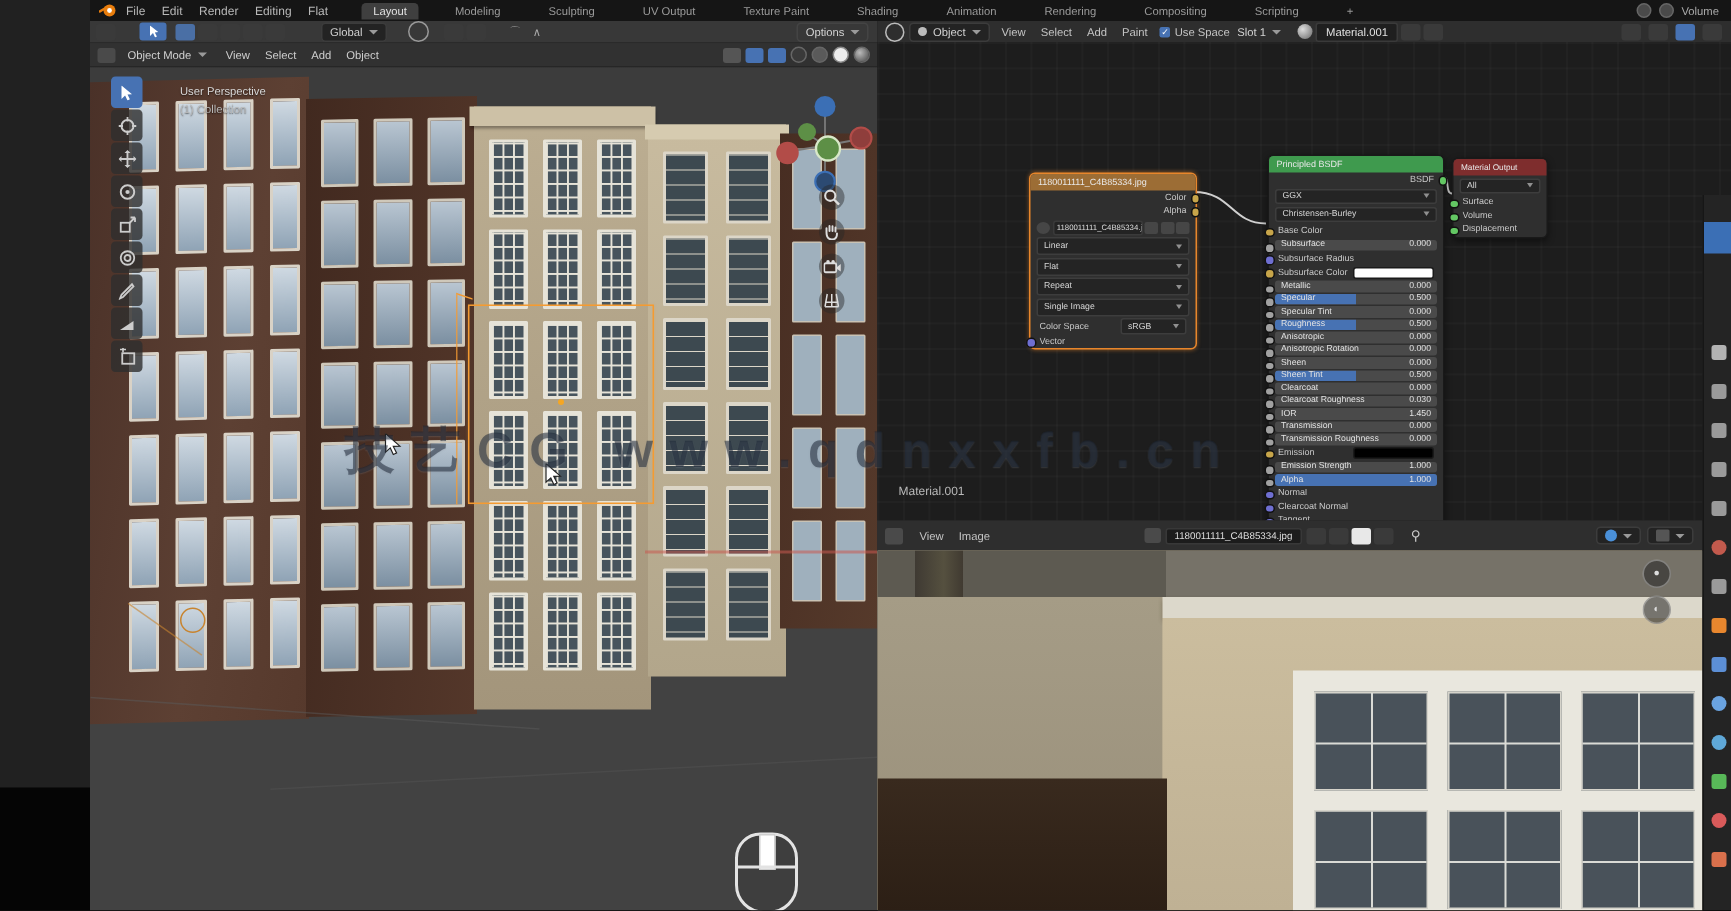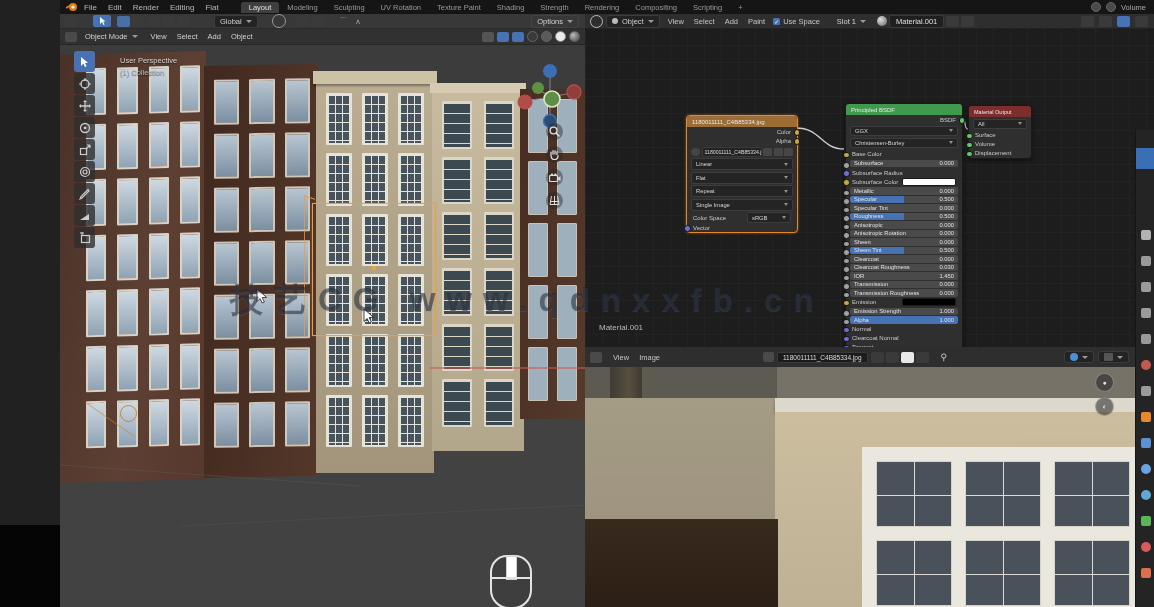--- a/index.html
+++ b/index.html
@@ -8,21 +8,21 @@
   .abs{position:absolute;}
   
   #left-strip{left:0;top:0;width:60px;height:607px;background:#212121;}
   #left-strip .bottom{position:absolute;left:0;top:525px;width:60px;height:82px;background:#050505;}
   
   #topbar{left:60px;top:0;width:1094px;height:14px;background:#151515;border-bottom:1px solid #0a0a0a;
           display:flex;align-items:center;font-size:8px;color:#b9b9b9;}
   #topbar .logo{width:14px;height:10px;margin:0 4px 0 6px;display:flex;align-items:center;}
   #tb-menus{display:flex;gap:11px;margin-right:22px;}
   #tb-menus span{cursor:default;}
-  #tb-tabs{display:flex;gap:0;align-items:center;}
+  #tb-tabs{display:flex;gap:16px;align-items:center;}
   #tb-tabs span{padding:1px 8px;border-radius:3px 3px 0 0;color:#9a9a9a;font-size:7.5px;}
   #tb-tabs span.active{background:#3f3f3f;color:#e2e2e2;}
   #tb-right{margin-left:auto;display:flex;align-items:center;gap:5px;margin-right:8px;font-size:7.5px;color:#aaa;}
   .mini-dot{width:8px;height:8px;border-radius:50%;background:#4a4a4a;border:1px solid #666;}
   
   .ed-header{background:#2e2e2e;border-bottom:1px solid #1a1a1a;display:flex;align-items:center;font-size:7.5px;color:#c4c4c4;}
   .menu-row{display:flex;gap:10px;margin:0 8px;}
   .dd{background:#232323;border:1px solid #3c3c3c;border-radius:3px;padding:1px 5px;display:flex;align-items:center;gap:4px;color:#d2d2d2;}
   .dd:after{content:"";width:0;height:0;border-left:3px solid transparent;border-right:3px solid transparent;border-top:3.5px solid #9a9a9a;}
   .icon-sq{width:13px;height:11px;background:#3a3a3a;border-radius:2px;margin-right:2px;}
@@ -154,24 +154,24 @@
         <span>File</span>
         <span>Edit</span>
         <span>Render</span>
         <span>Editing</span>
         <span>Flat</span>
       </div>
     <div id="tb-tabs">
         <span class="active">Layout</span>
         <span>Modeling</span>
         <span>Sculpting</span>
-        <span>UV Rotation</span>
+        <span>UV Output</span>
         <span>Texture Paint</span>
         <span>Shading</span>
-        <span>Strength</span>
+        <span>Animation</span>
         <span>Rendering</span>
         <span>Compositing</span>
         <span>Scripting</span>
         <span>+</span>
       </div>
     <div id="tb-right">
       <span class="mini-dot"></span>
       <span class="mini-dot"></span>
       <span>Volume</span>
     </div>
@@ -462,21 +462,21 @@
           <span>Object</span>
         </span>
       <div class="menu-row" id="sh-menus">
           <span>View</span>
           <span>Select</span>
           <span>Add</span>
           <span>Paint</span>
         </div>
       <span class="chk">✓</span>
       <span>Use Space</span>
-      <span class="dd" style="margin-left:12px;background:transparent;border:none">Slot 1</span>
+      <span class="dd" style="margin-left:0;background:transparent;border:none">Slot 1</span>
       <span style="width:10px;height:10px;border-radius:50%;background:radial-gradient(circle at 35% 35%,#ddd,#666);margin-left:6px"></span>
       <span style="background:#1f1f1f;border:1px solid #3a3a3a;border-radius:2px;padding:1px 6px;margin-left:2px;color:#e0e0e0">Material.001</span>
       <span class="icon-sq" style="margin-left:2px"></span>
       <span class="icon-sq"></span>
       <div style="margin-left:auto;display:flex;gap:3px;margin-right:4px">
         <span class="icon-sq"></span>
         <span class="icon-sq"></span>
         <span class="icon-sq" style="background:#4772b3"></span>
         <span class="icon-sq"></span>
       </div>

